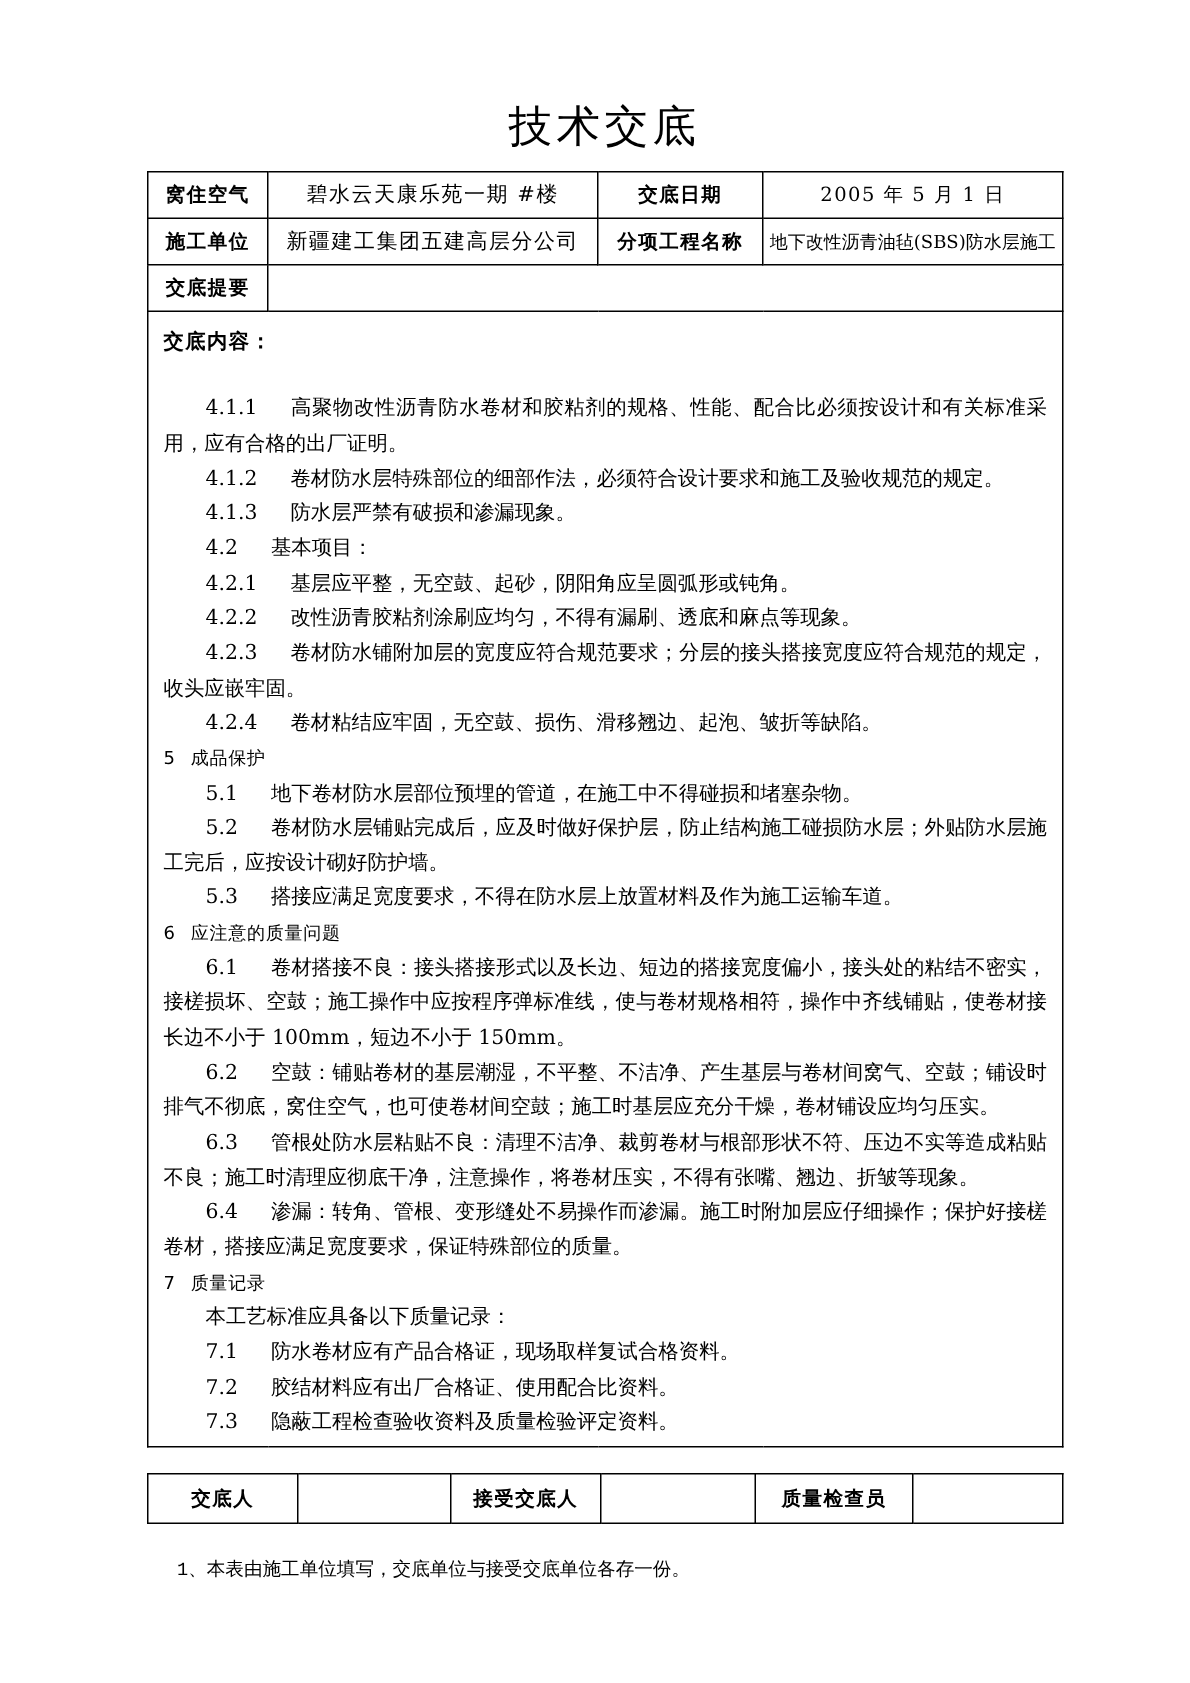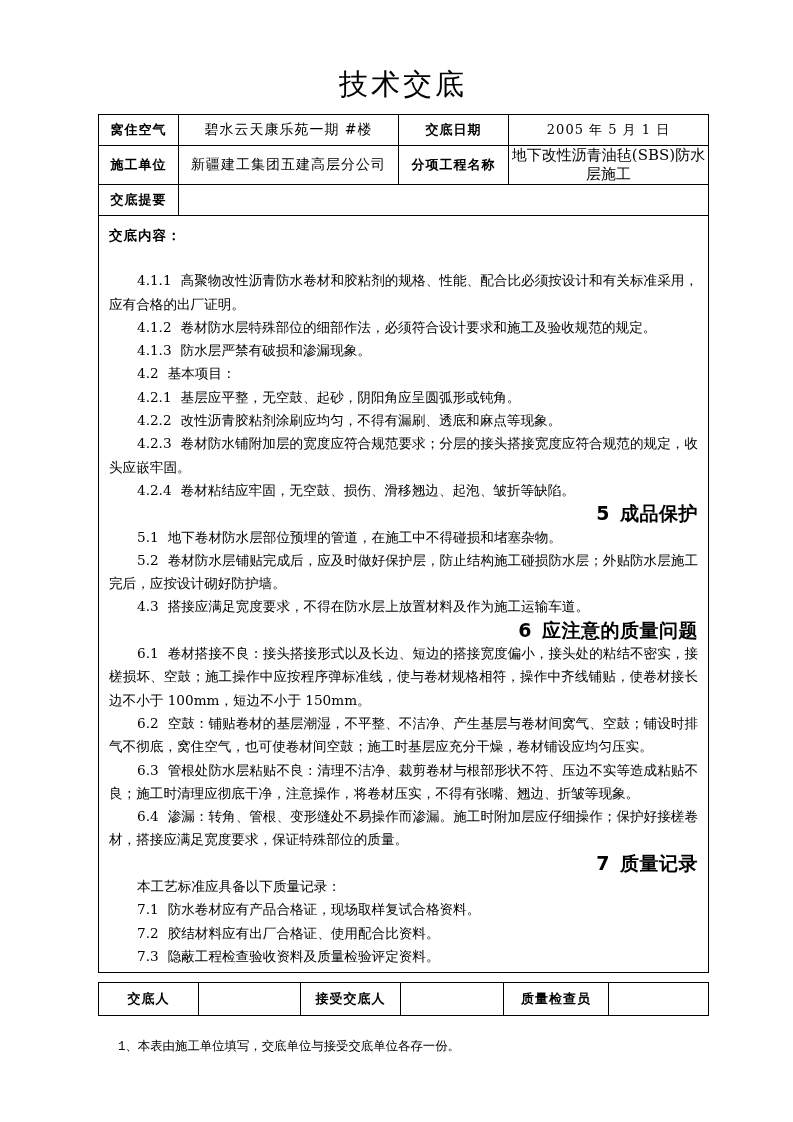--- a/index.html
+++ b/index.html
@@ -62,21 +62,21 @@
     height: 30px;
   }
   .main-table .val {
     font-family: "DejaVu Serif", "Liberation Serif", serif;
     font-size: 14px;
     text-align: center;
     height: 30px;
     letter-spacing: 1px;
   }
   .main-table .val.small {
-    font-size: 15px;
+    font-size: 12px;
     letter-spacing: 0px;
   }
   .main-table .val.date {
     font-size: 13px;
     margin-left: 44px;
   }
   .row-brief td { height: 34px; }
 
   
   .content-cell {
@@ -92,38 +92,37 @@
   }
   .content-heading {
     font-family: Liberation Sans, sans-serif;
     font-weight: bold;
     font-size: 13.5px;
     letter-spacing: 1px;
     margin: 0 0 22px 0;
   }
   .sec-head {
     font-family: "DejaVu Sans", "Liberation Sans", sans-serif;
-    font-weight: bold;
-    font-size: 19px;
+    font-weight: normal;
+    font-size: 12px;
     letter-spacing: 0.5px;
     margin: 0;
     line-height: 23.3px;
     text-indent: 0;
-    text-align: right;
   }
   .sec-head .num { margin-right: 10px; }
   .para {
     margin: 0;
     text-align: justify;
     text-justify: inter-ideograph;
     text-indent: 28px;
     line-height: 23.3px;
   }
   .para .idx {
-    margin-right: 9px;
+    margin-right: 22px;
     letter-spacing: 0px;
   }
   .para.plain { text-indent: 28px; }
 
   
   .sign-table {
     position: absolute;
     left: 98px;
     top: 982px;
     width: 610px;
@@ -196,21 +195,21 @@
                 <div class="para"><span class="idx">4.1.2</span><span>卷材防水层特殊部位的细部作法，必须符合设计要求和施工及验收规范的规定。</span></div>
                 <div class="para"><span class="idx">4.1.3</span><span>防水层严禁有破损和渗漏现象。</span></div>
                 <div class="para"><span class="idx">4.2</span><span>基本项目：</span></div>
                 <div class="para"><span class="idx">4.2.1</span><span>基层应平整，无空鼓、起砂，阴阳角应呈圆弧形或钝角。</span></div>
                 <div class="para"><span class="idx">4.2.2</span><span>改性沥青胶粘剂涂刷应均匀，不得有漏刷、透底和麻点等现象。</span></div>
                 <div class="para"><span class="idx">4.2.3</span><span>卷材防水铺附加层的宽度应符合规范要求；分层的接头搭接宽度应符合规范的规定，收头应嵌牢固。</span></div>
                 <div class="para"><span class="idx">4.2.4</span><span>卷材粘结应牢固，无空鼓、损伤、滑移翘边、起泡、皱折等缺陷。</span></div>
                 <div class="sec-head"><span class="num">5</span><span>成品保护</span></div>
                 <div class="para"><span class="idx">5.1</span><span>地下卷材防水层部位预埋的管道，在施工中不得碰损和堵塞杂物。</span></div>
                 <div class="para"><span class="idx">5.2</span><span>卷材防水层铺贴完成后，应及时做好保护层，防止结构施工碰损防水层；外贴防水层施工完后，应按设计砌好防护墙。</span></div>
-                <div class="para"><span class="idx">4.3</span><span>搭接应满足宽度要求，不得在防水层上放置材料及作为施工运输车道。</span></div>
+                <div class="para"><span class="idx">5.3</span><span>搭接应满足宽度要求，不得在防水层上放置材料及作为施工运输车道。</span></div>
                 <div class="sec-head"><span class="num">6</span><span>应注意的质量问题</span></div>
                 <div class="para"><span class="idx">6.1</span><span>卷材搭接不良：接头搭接形式以及长边、短边的搭接宽度偏小，接头处的粘结不密实，接槎损坏、空鼓；施工操作中应按程序弹标准线，使与卷材规格相符，操作中齐线铺贴，使卷材接长边不小于 100mm，短边不小于 150mm。</span></div>
                 <div class="para"><span class="idx">6.2</span><span>空鼓：铺贴卷材的基层潮湿，不平整、不洁净、产生基层与卷材间窝气、空鼓；铺设时排气不彻底，窝住空气，也可使卷材间空鼓；施工时基层应充分干燥，卷材铺设应均匀压实。</span></div>
                 <div class="para"><span class="idx">6.3</span><span>管根处防水层粘贴不良：清理不洁净、裁剪卷材与根部形状不符、压边不实等造成粘贴不良；施工时清理应彻底干净，注意操作，将卷材压实，不得有张嘴、翘边、折皱等现象。</span></div>
                 <div class="para"><span class="idx">6.4</span><span>渗漏：转角、管根、变形缝处不易操作而渗漏。施工时附加层应仔细操作；保护好接槎卷材，搭接应满足宽度要求，保证特殊部位的质量。</span></div>
                 <div class="sec-head"><span class="num">7</span><span>质量记录</span></div>
                 <div class="para plain"><span>本工艺标准应具备以下质量记录：</span></div>
                 <div class="para"><span class="idx">7.1</span><span>防水卷材应有产品合格证，现场取样复试合格资料。</span></div>
                 <div class="para"><span class="idx">7.2</span><span>胶结材料应有出厂合格证、使用配合比资料。</span></div>
                 <div class="para"><span class="idx">7.3</span><span>隐蔽工程检查验收资料及质量检验评定资料。</span></div>

